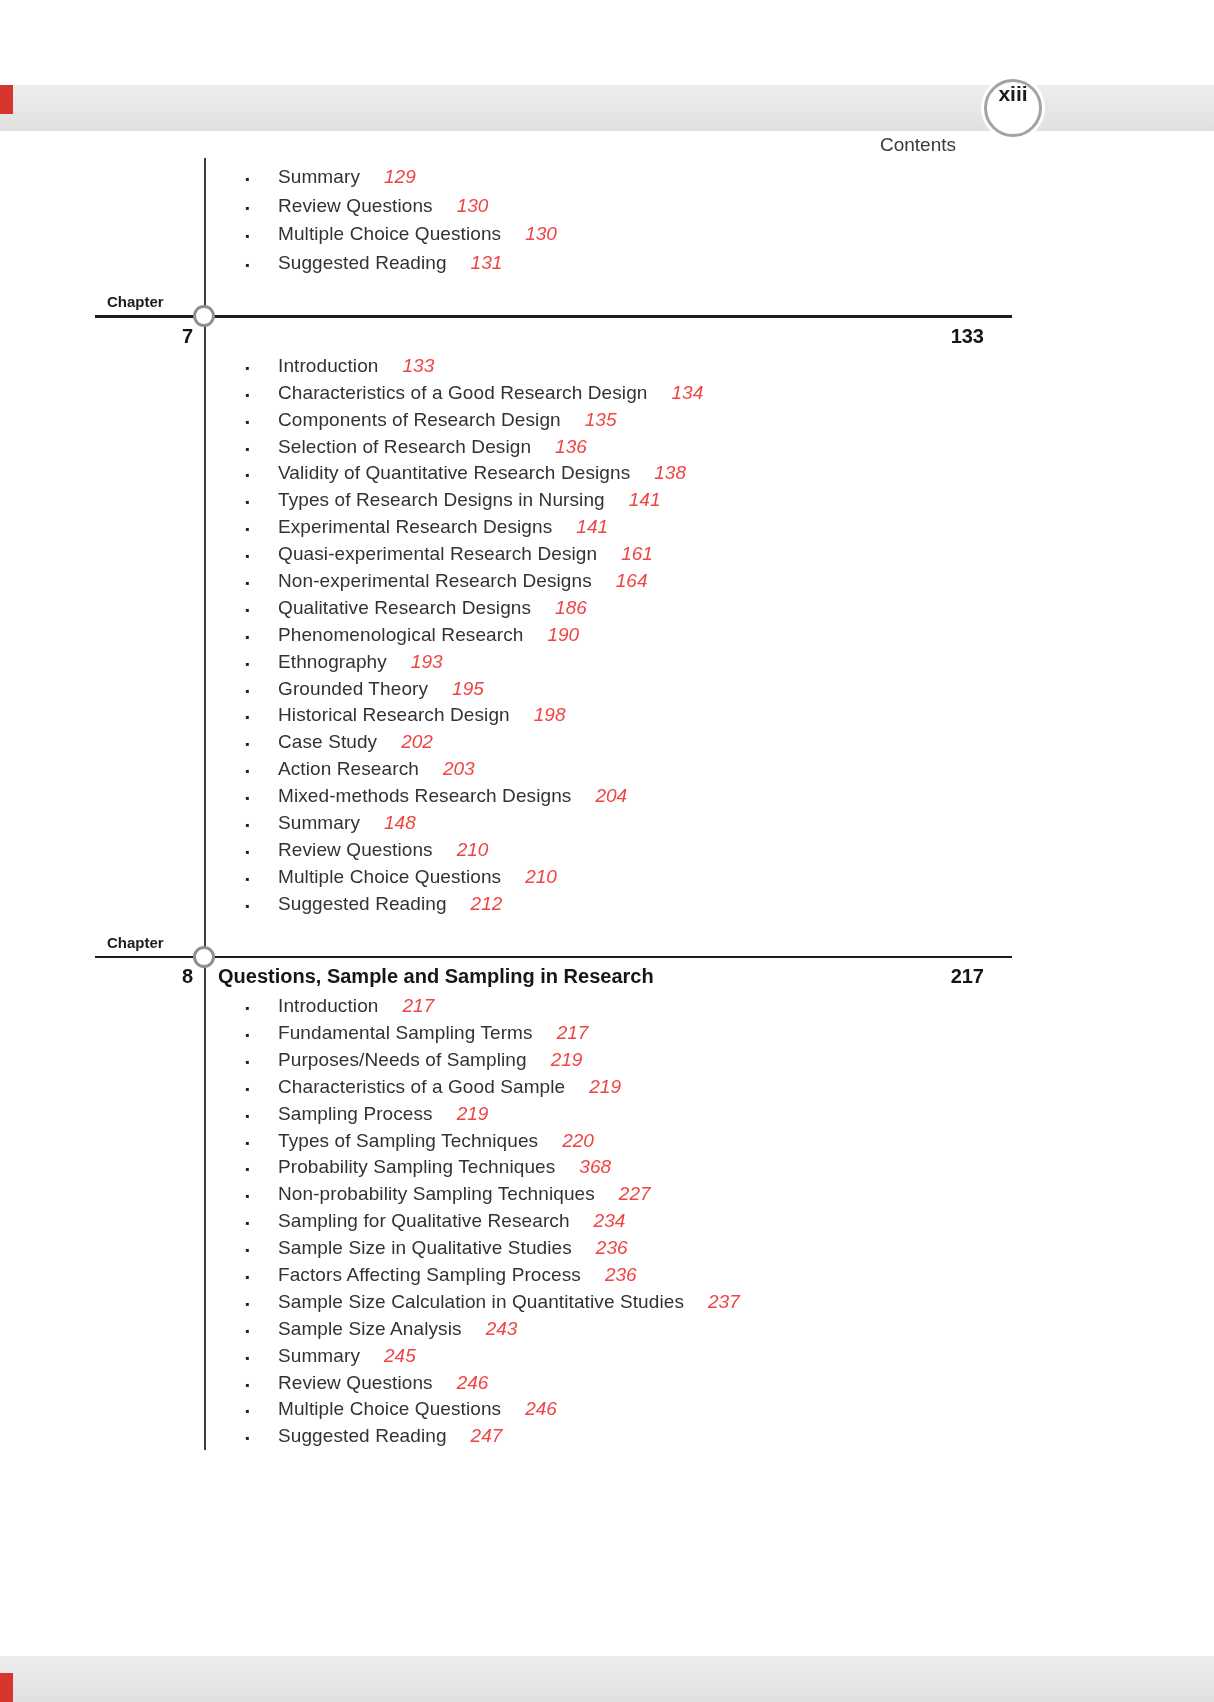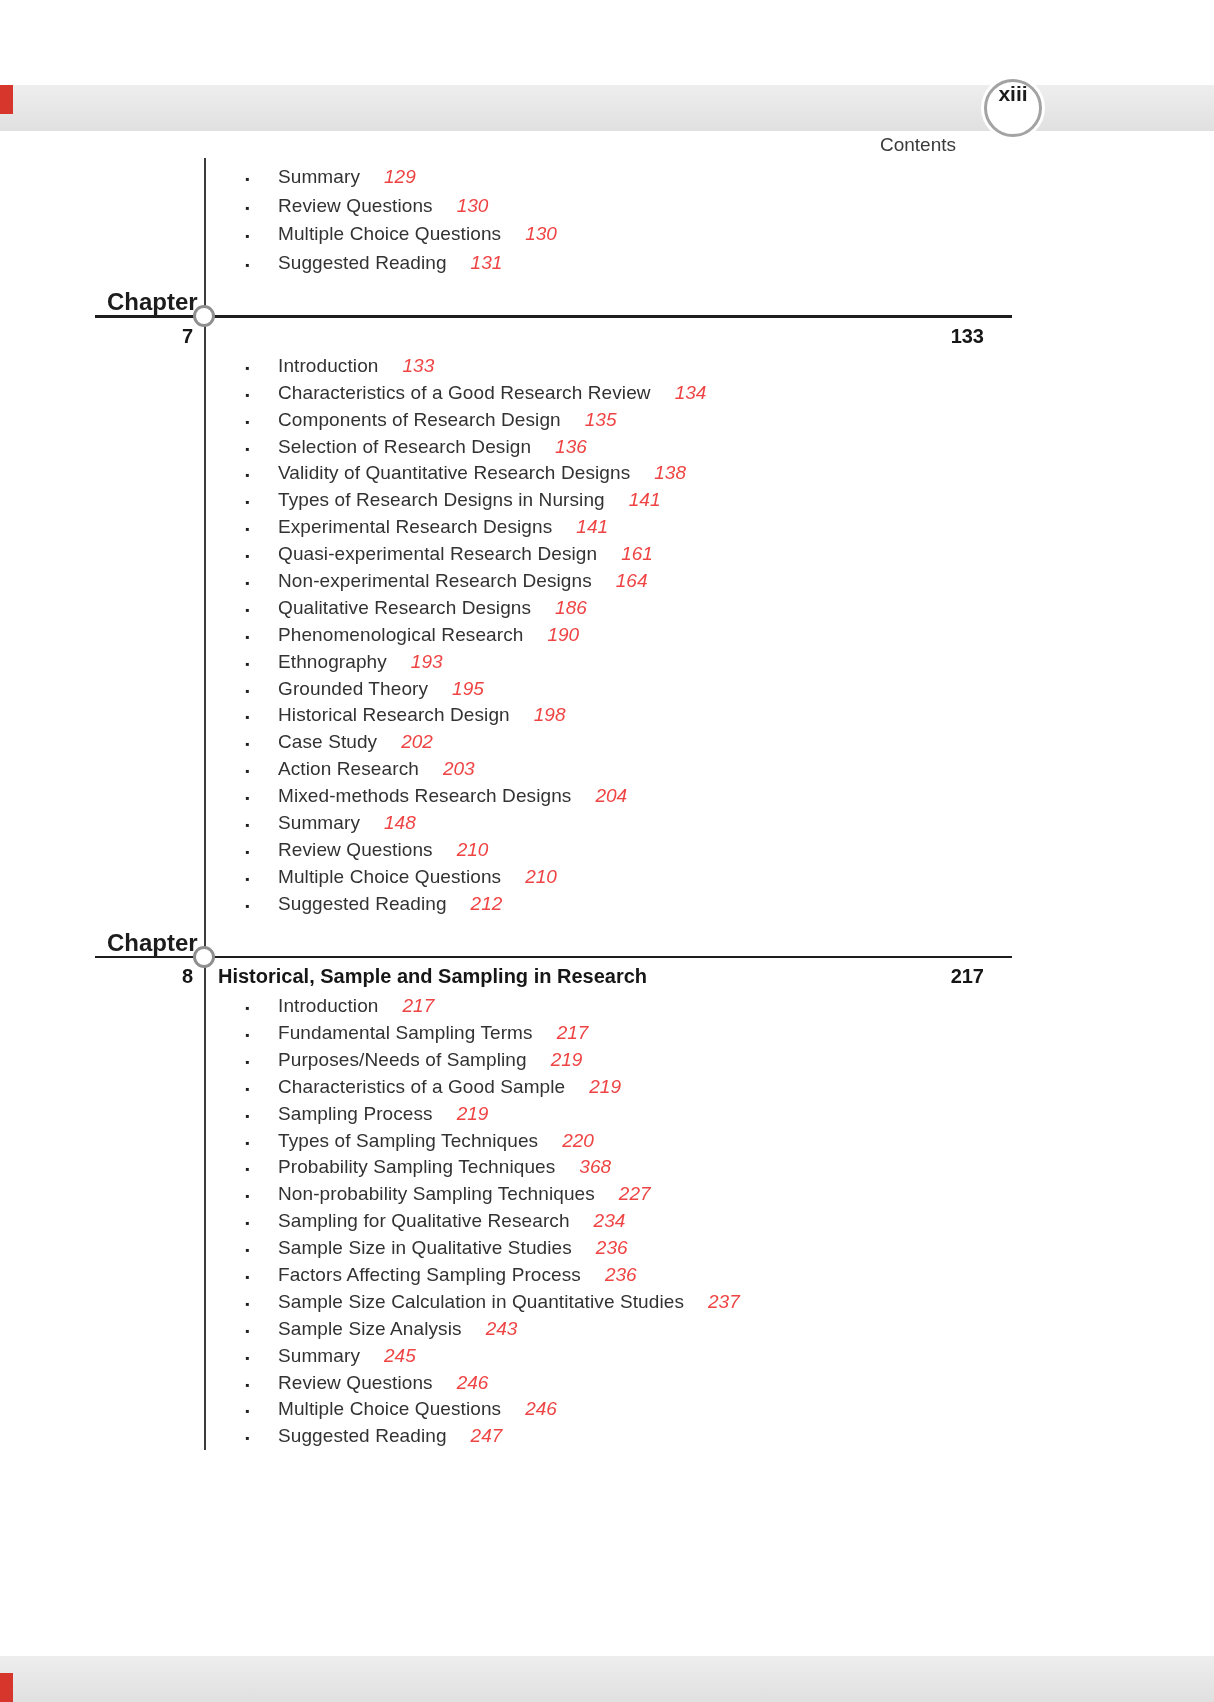--- a/index.html
+++ b/index.html
@@ -58,21 +58,21 @@
   .lead-items .item-row{height:28.6px;line-height:28.6px;}
   .bullet{
     width:33px;flex:0 0 33px;
     font-size:12px;color:#1e1e1e;
   }
   .item-label{letter-spacing:0.1px;white-space:nowrap;}
   .item-page{font-style:italic;margin-left:24px;color:#ef4444;}
 
   .chapter-word{
     margin:12px 0 0 107px;
-    font-size:24px;font-weight:bold;color:#1c1c1c;
+    font-size:15px;font-weight:bold;color:#1c1c1c;
     height:26px;line-height:26px;
   }
   .chapter-rule{
     position:relative;
     margin-left:95px;width:917px;height:2.5px;
     background:#1d1d1d;
   }
   .chapter-node{
     position:absolute;left:98px;top:-10px;
     width:16px;height:16px;border-radius:50%;
@@ -141,21 +141,21 @@
     </div>
     <div class="chapter-items">
   <div class="item-row">
     <span class="bullet">▪</span>
     <span class="item-label">Introduction</span>
     <span class="item-page">133</span>
   </div>
 
   <div class="item-row">
     <span class="bullet">▪</span>
-    <span class="item-label">Characteristics of a Good Research Review</span>
+    <span class="item-label">Characteristics of a Good Research Design</span>
     <span class="item-page">134</span>
   </div>
 
   <div class="item-row">
     <span class="bullet">▪</span>
     <span class="item-label">Components of Research Design</span>
     <span class="item-page">135</span>
   </div>
 
   <div class="item-row">
@@ -268,21 +268,21 @@
 </div>
   </div>
 
   <div>
     <div class="chapter-word">Chapter</div>
     <div class="chapter-rule">
       <div class="chapter-node"></div>
     </div>
     <div class="chapter-heading">
       <span class="chapter-num">8</span>
-      <span class="chapter-title">Historical, Sample and Sampling in Research</span>
+      <span class="chapter-title">Questions, Sample and Sampling in Research</span>
       <span class="chapter-page">217</span>
     </div>
     <div class="chapter-items">
   <div class="item-row">
     <span class="bullet">▪</span>
     <span class="item-label">Introduction</span>
     <span class="item-page">217</span>
   </div>
 
   <div class="item-row">

